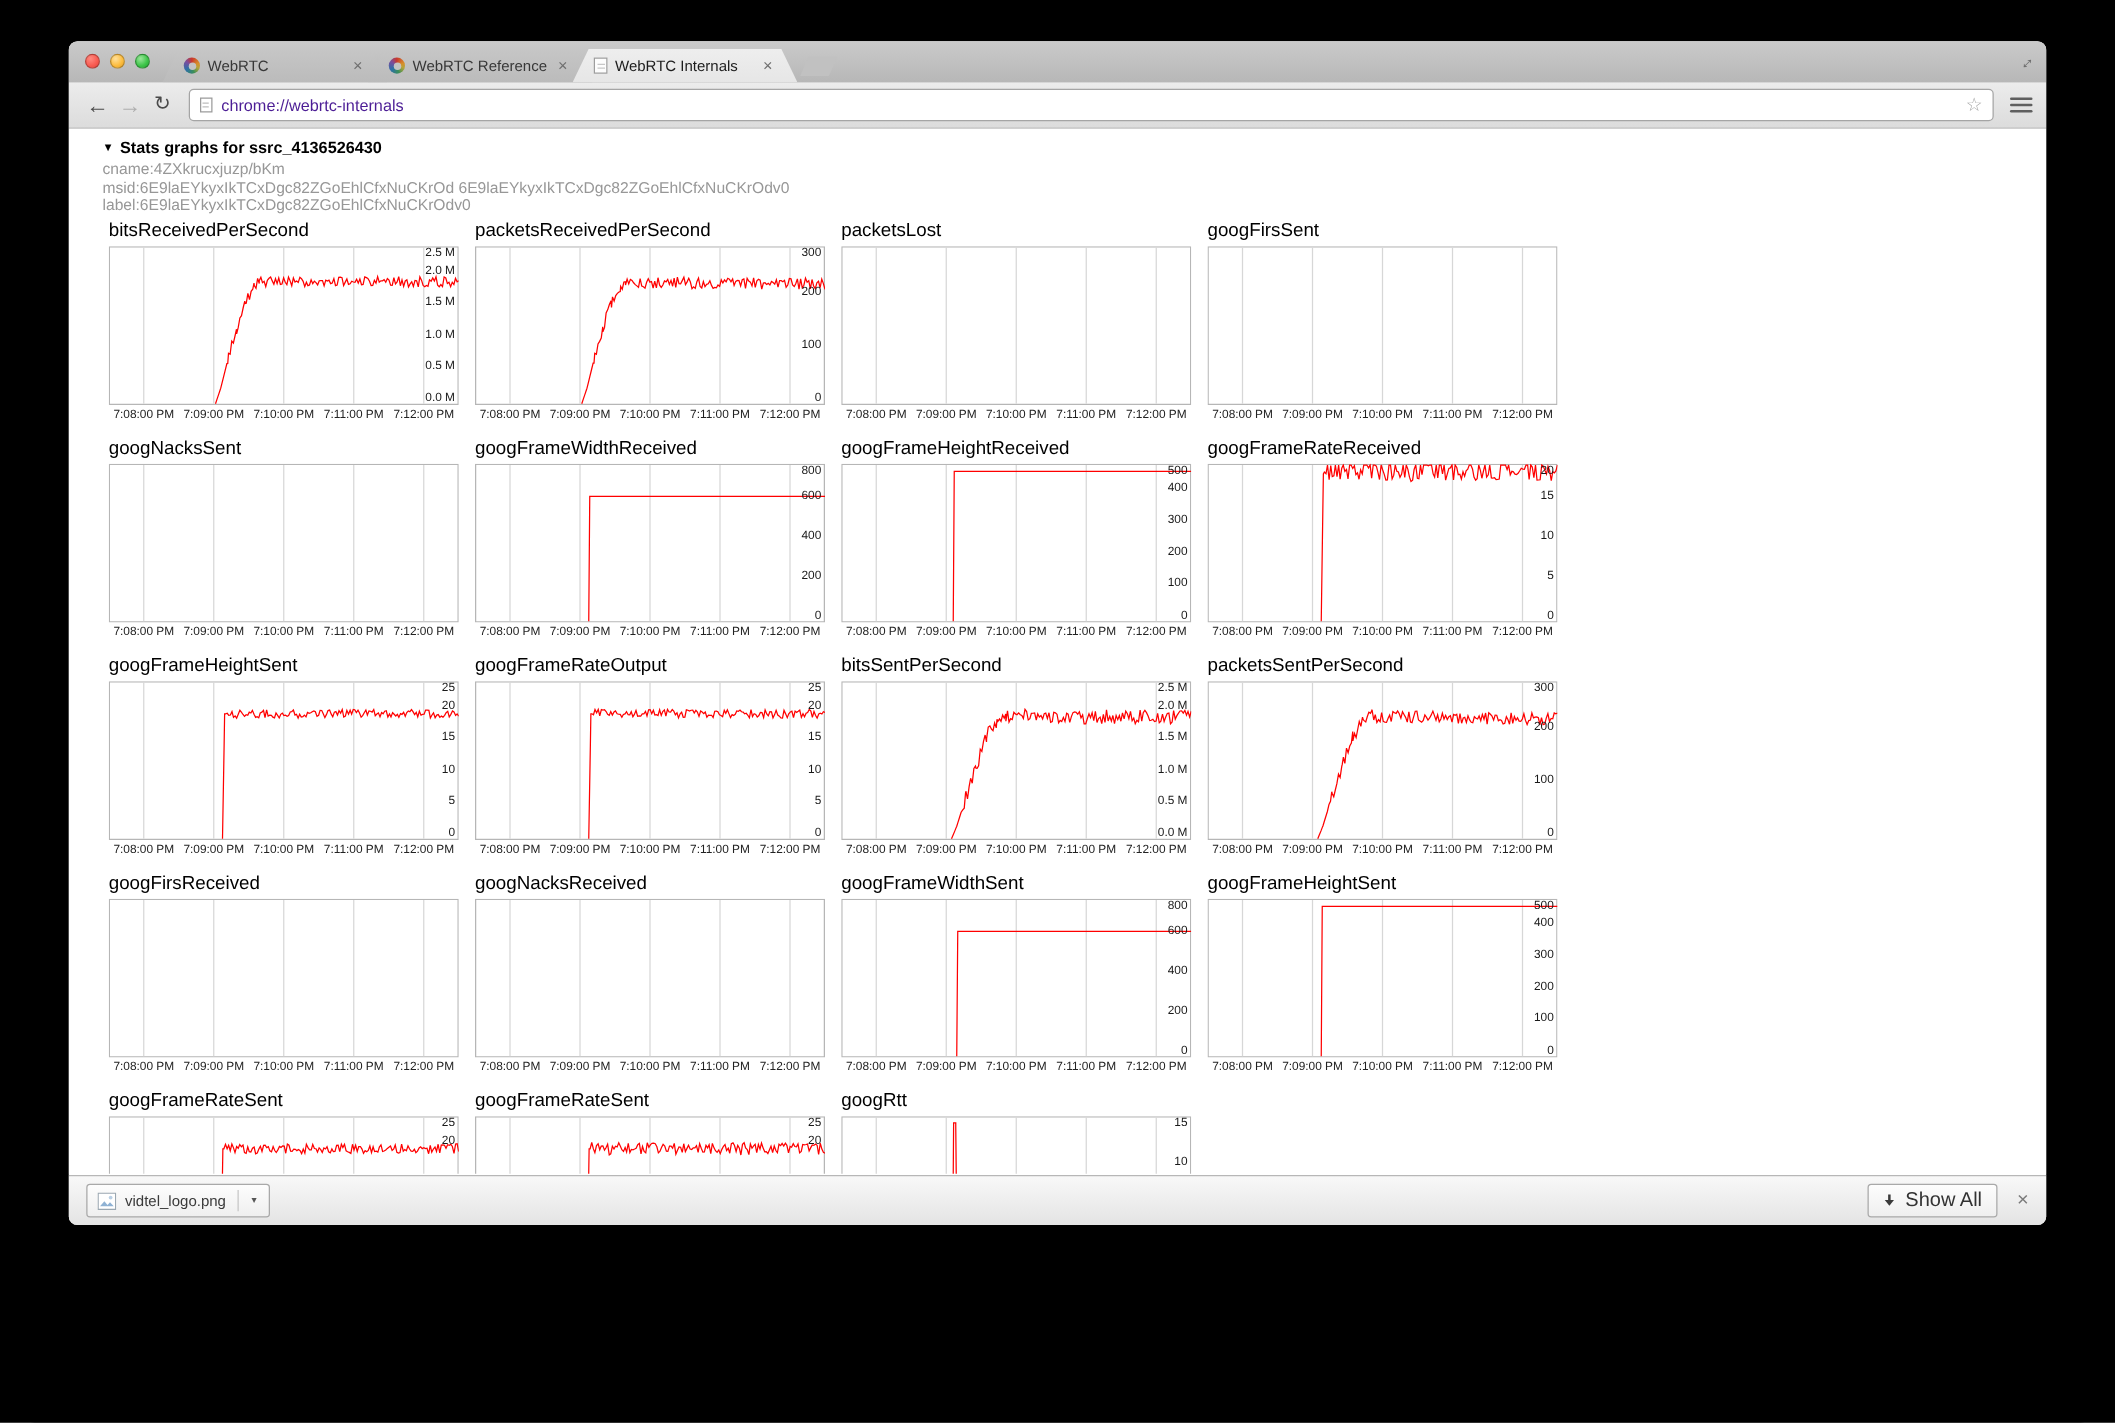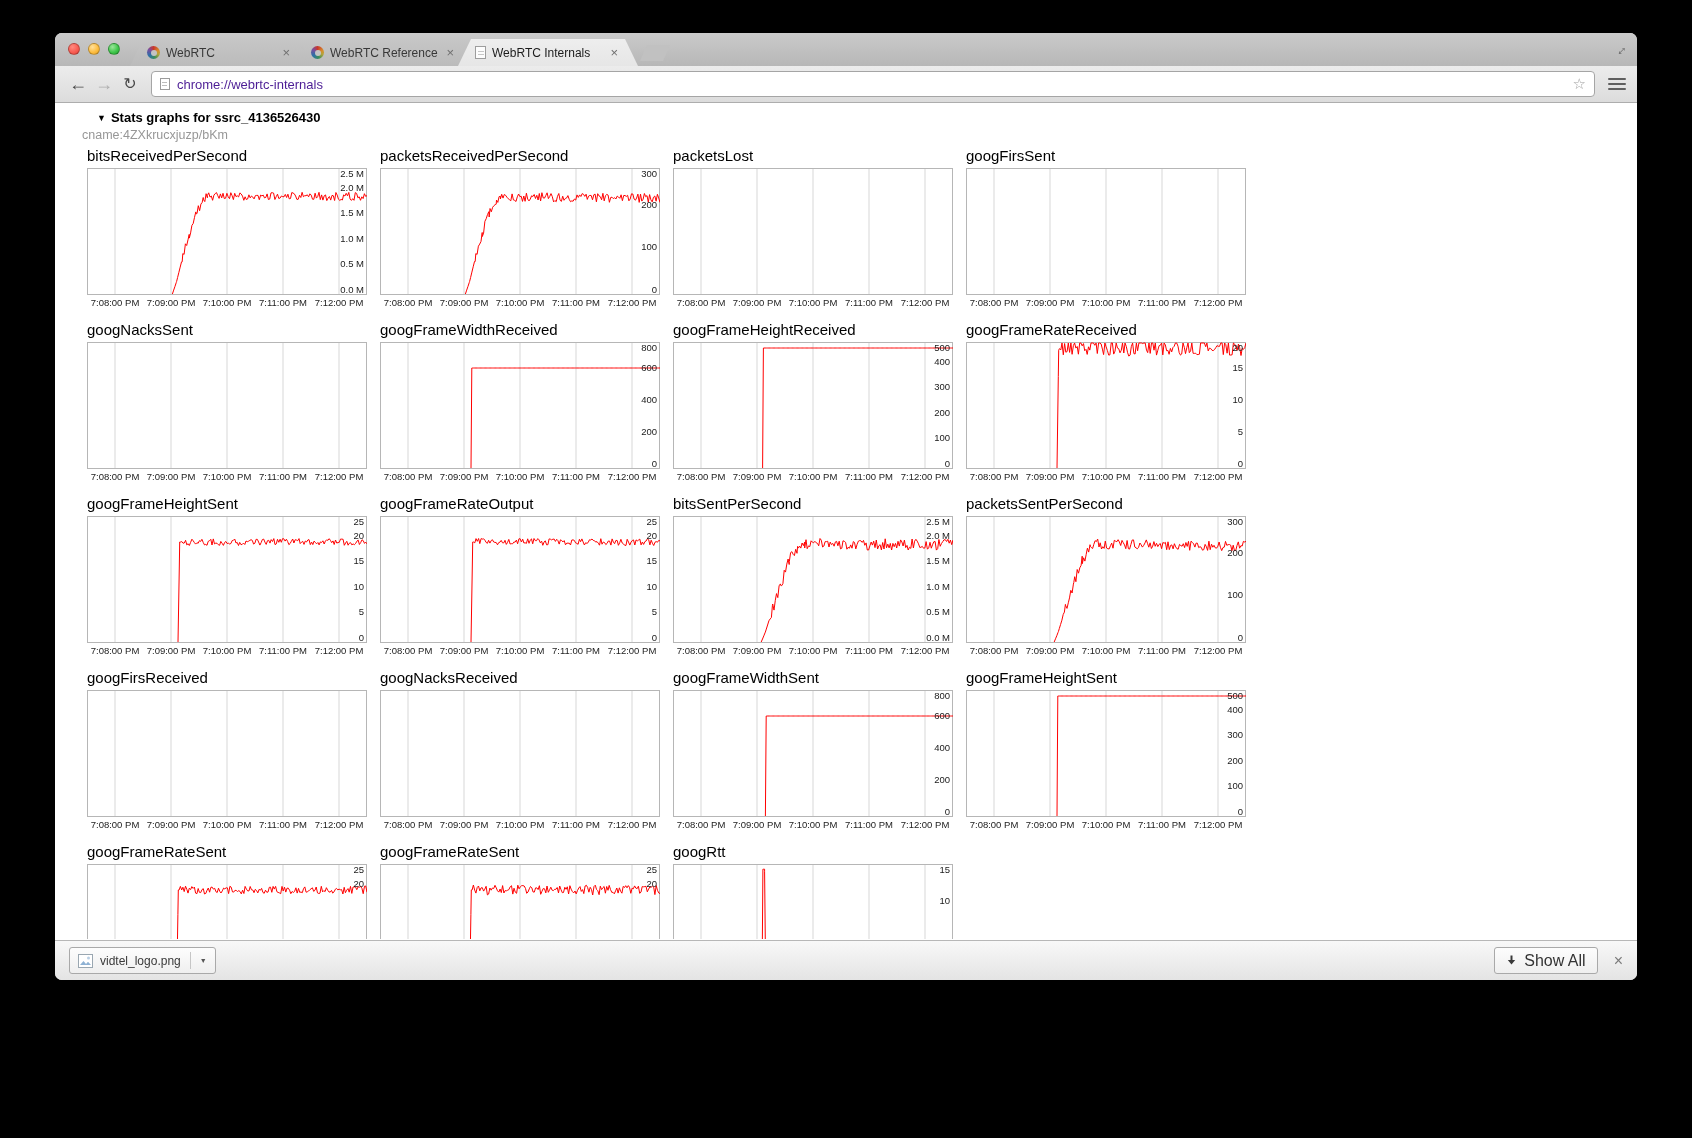--- a/index.html
+++ b/index.html
@@ -33,21 +33,21 @@
   .nav-btn.reload{font-size:16px;}
   .omnibox{flex:1;height:26px;background:#fff;border:1px solid #a5a5a5;border-radius:4px;display:flex;align-items:center;padding:0 8px;gap:7px;margin:0 8px;}
   .page-ico{width:10px;height:12px;flex:none;background:#fff;border:1px solid #9b9b9b;background-image:linear-gradient(#bdbdbd,#bdbdbd),linear-gradient(#bdbdbd,#bdbdbd);background-size:5px 1px;background-position:1px 3px,1px 6px;background-repeat:no-repeat;}
   .url-text{flex:1;font-size:13px;color:#4c1d95;white-space:nowrap;overflow:hidden;}
   .star{color:#a2a2a2;font-size:15px;}
   .menu-btn{width:20px;display:flex;flex-direction:column;gap:3px;padding:0 1px;margin-left:4px;}
   .menu-btn i{display:block;height:2px;background:#5f5f5f;border-radius:1px;}
 
   
   .content{position:relative;height:836px;background:#fff;overflow:hidden;padding-top:7px;}
-  .stats-header{margin-left:42px;font-size:13px;line-height:16px;color:#000;}
+  .stats-header{margin-left:27px;font-size:13px;line-height:16px;color:#000;}
   .tri{font-size:9px;margin-right:5px;vertical-align:1px;}
   .stats-title{font-weight:bold;}
   .meta{margin-left:27px;margin-top:2px;}
   .meta div{font-size:12.5px;line-height:14.5px;color:#979797;}
   .charts{margin:3px 0 0 32px;display:grid;grid-template-columns:repeat(4,280px);column-gap:13px;row-gap:11px;}
   .chart-title{font-size:15px;color:#000;height:20px;line-height:20px;margin-bottom:2px;white-space:nowrap;}
   .plot{position:relative;width:280px;height:127px;}
   .plot svg{position:absolute;left:0;top:0;}
   .ylab{position:absolute;right:3px;font-size:9.5px;line-height:11px;color:#1a1a1a;}
   .xlabels{position:relative;height:13px;margin-top:1px;}
@@ -114,20 +114,22 @@
           <i></i>
         </div>
     </div>
 
     <div class="content">
       <div class="stats-header">
         <span class="tri">▼</span><span class="stats-title">Stats graphs for ssrc_4136526430</span>
       </div>
       <div class="meta">
           <div>cname:4ZXkrucxjuzp/bKm</div>
+          <div>msid:6E9laEYkyxIkTCxDgc82ZGoEhlCfxNuCKrOd 6E9laEYkyxIkTCxDgc82ZGoEhlCfxNuCKrOdv0</div>
+          <div>label:6E9laEYkyxIkTCxDgc82ZGoEhlCfxNuCKrOdv0</div>
         </div>
       <div class="charts">
           <div class="chart">
             <div class="chart-title">bitsReceivedPerSecond</div>
             <div class="plot">
               <svg width="280" height="127" viewBox="0 0 280 127">
                 <rect x="0.5" y="0.5" width="279" height="126" fill="#ffffff" stroke="#b6b6b6"></rect>
                 <line x1="28.0" y1="1" x2="28.0" y2="126" stroke="#d7d7d7" stroke-width="1"></line>
                 <line x1="84.0" y1="1" x2="84.0" y2="126" stroke="#d7d7d7" stroke-width="1"></line>
                 <line x1="140.0" y1="1" x2="140.0" y2="126" stroke="#d7d7d7" stroke-width="1"></line>

